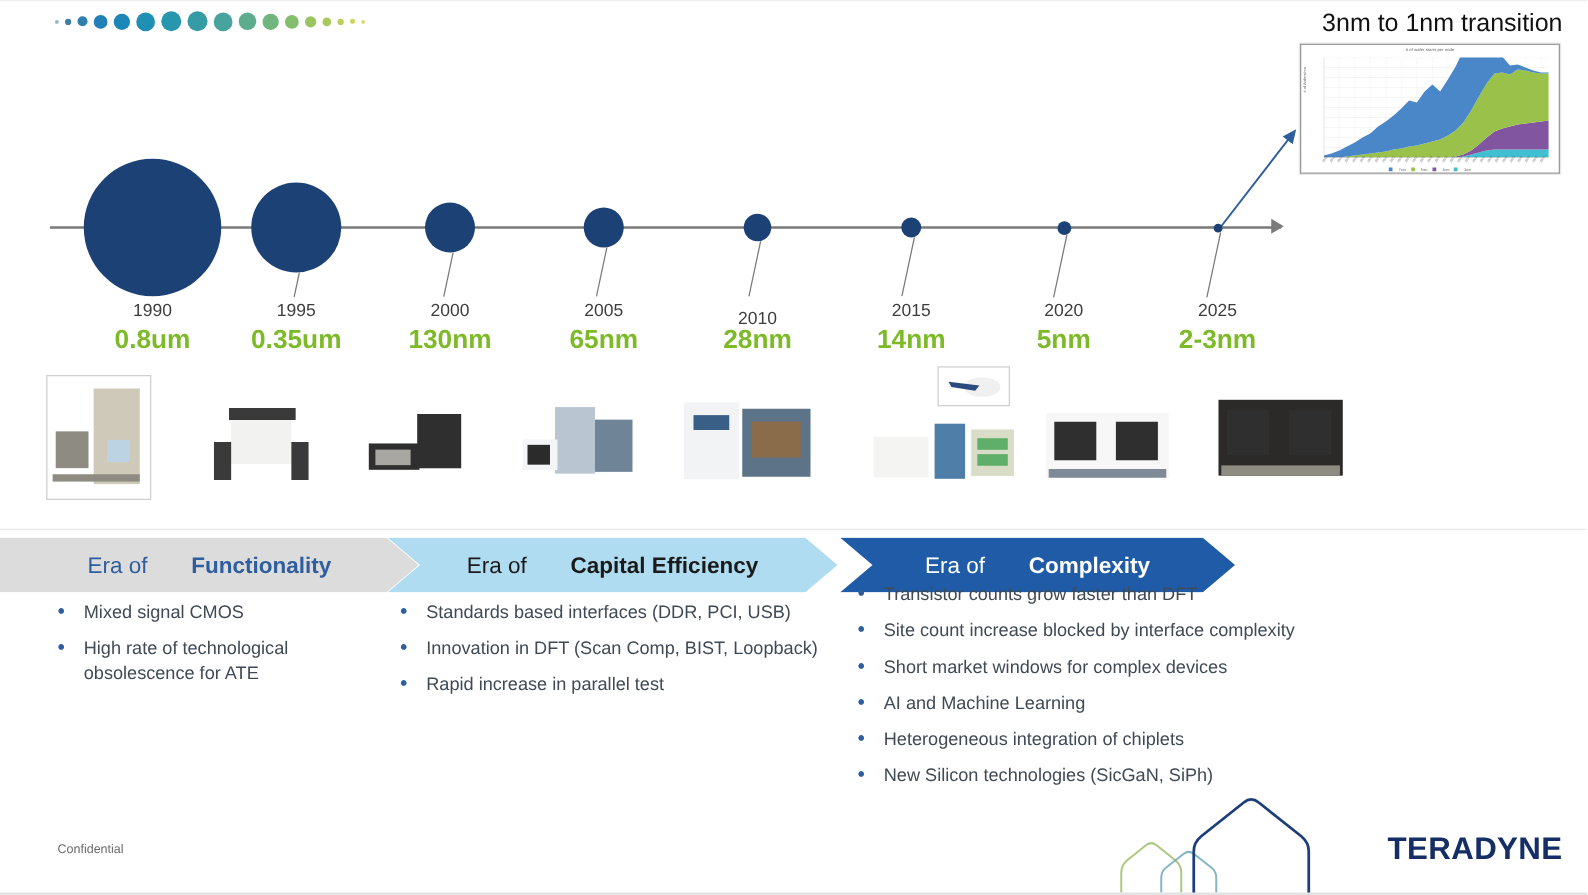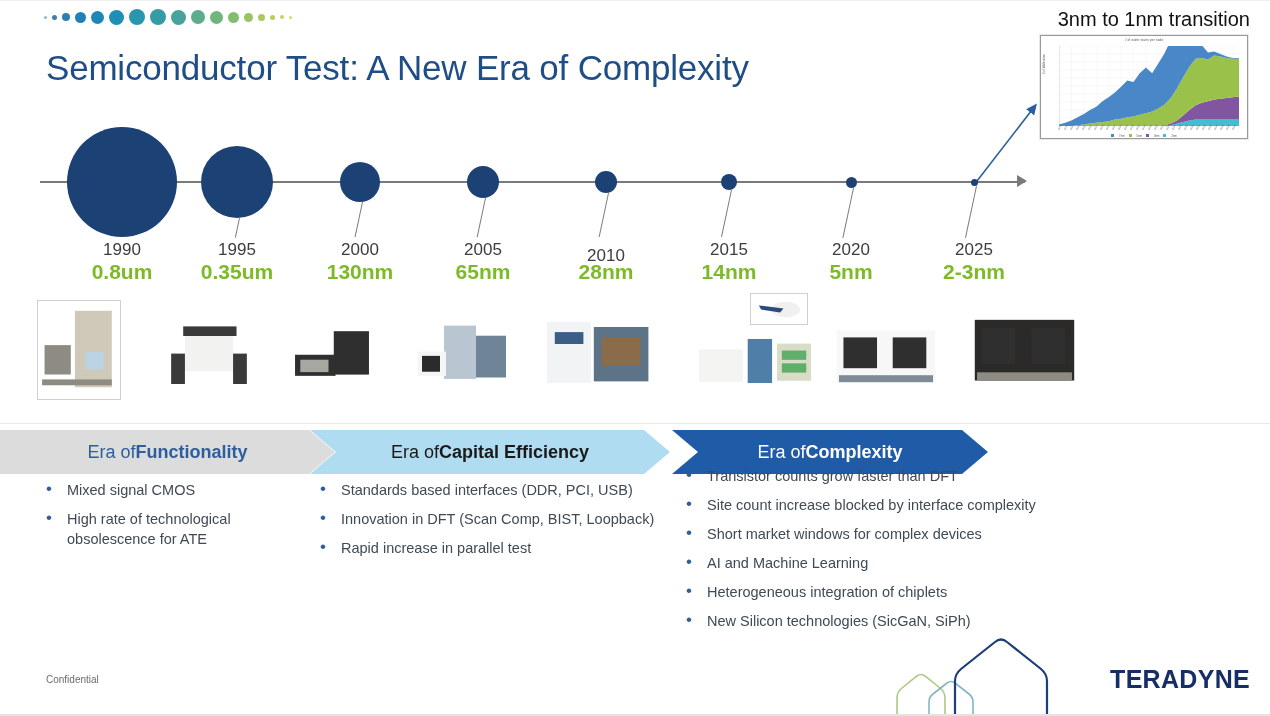--- a/index.html
+++ b/index.html
@@ -55,37 +55,37 @@
   .inset-legend span{font-size:2.8px;color:#555;}
 
   
   .axis{position:absolute;left:40px;top:181px;width:985px;height:2px;background:#7a7a7a;}
   .axis-arrow{
     position:absolute;left:1017px;top:175px;width:0;height:0;
     border-left:10px solid #7a7a7a;border-top:6px solid transparent;border-bottom:6px solid transparent;
   }
   .node{position:absolute;border-radius:50%;background:#1C4175;}
   .leader{position:absolute;background:#7a7a7a;width:1px;transform-origin:top center;}
-  .yr{position:absolute;font-size:17px;color:#3d3d3d;text-align:center;width:120px;}
+  .yr{position:absolute;font-size:14px;color:#3d3d3d;text-align:center;width:120px;}
   .nm{position:absolute;font-size:21px;font-weight:bold;color:#7DBA28;text-align:center;width:140px;}
 
   
   .upline{position:absolute;left:975px;top:100px;width:70px;height:82px;}
 
   
   .photo{position:absolute;}
 
   
   .bandrow{position:absolute;left:0;top:430px;width:1000px;height:28px;}
   .chev{
     position:absolute;top:0;height:44px;display:flex;align-items:center;justify-content:center;
     font-size:18px;
   }
   .chev .lt{font-weight:400;}
-  .chev .bd{font-weight:bold;}
+  .chev .bd{font-weight:bold;padding-left:35px;}
 
   
   .col{position:absolute;}
   .bul{position:relative;padding-left:31px;margin-bottom:9px;font-size:14.5px;color:#3f4a55;line-height:20px;}
   .bul::before{
     content:"•";position:absolute;left:10px;top:-1px;color:#2E5E9E;font-size:17px;line-height:20px;
   }
 
   
   .conf{position:absolute;left:46px;top:674px;font-size:10px;color:#6b6b6b;}
@@ -118,21 +118,20 @@
       <span style="width: 14px; height: 14px; background: rgb(92, 172, 141);"></span>
       <span style="width: 13px; height: 13px; background: rgb(111, 181, 126);"></span>
       <span style="width: 11px; height: 11px; background: rgb(133, 189, 110);"></span>
       <span style="width: 9px; height: 9px; background: rgb(152, 196, 98);"></span>
       <span style="width: 7px; height: 7px; background: rgb(170, 201, 92);"></span>
       <span style="width: 5px; height: 5px; background: rgb(188, 205, 88);"></span>
       <span style="width: 4px; height: 4px; background: rgb(207, 210, 90);"></span>
       <span style="width: 3px; height: 3px; background: rgb(221, 212, 114);"></span>
     </div>
 
-  <div class="title">Semiconductor Test: A New Era of Complexity</div>
 
   <div class="inset-caption">3nm to 1nm transition</div>
   <div class="inset-box">
     <div class="inset-title"># of wafer starts per node</div>
     <div class="inset-ylab"># of Wafers/mo</div>
     <svg class="inset-plot" id="insetPlot" viewBox="0 0 180 80" preserveAspectRatio="none">
         <line x1="0" x2="180" y1="0" y2="0" stroke="#e4e4e4" stroke-width="0.3"></line>
         <line x1="0" x2="180" y1="8" y2="8" stroke="#e4e4e4" stroke-width="0.3"></line>
         <line x1="0" x2="180" y1="16" y2="16" stroke="#e4e4e4" stroke-width="0.3"></line>
         <line x1="0" x2="180" y1="24" y2="24" stroke="#e4e4e4" stroke-width="0.3"></line>

